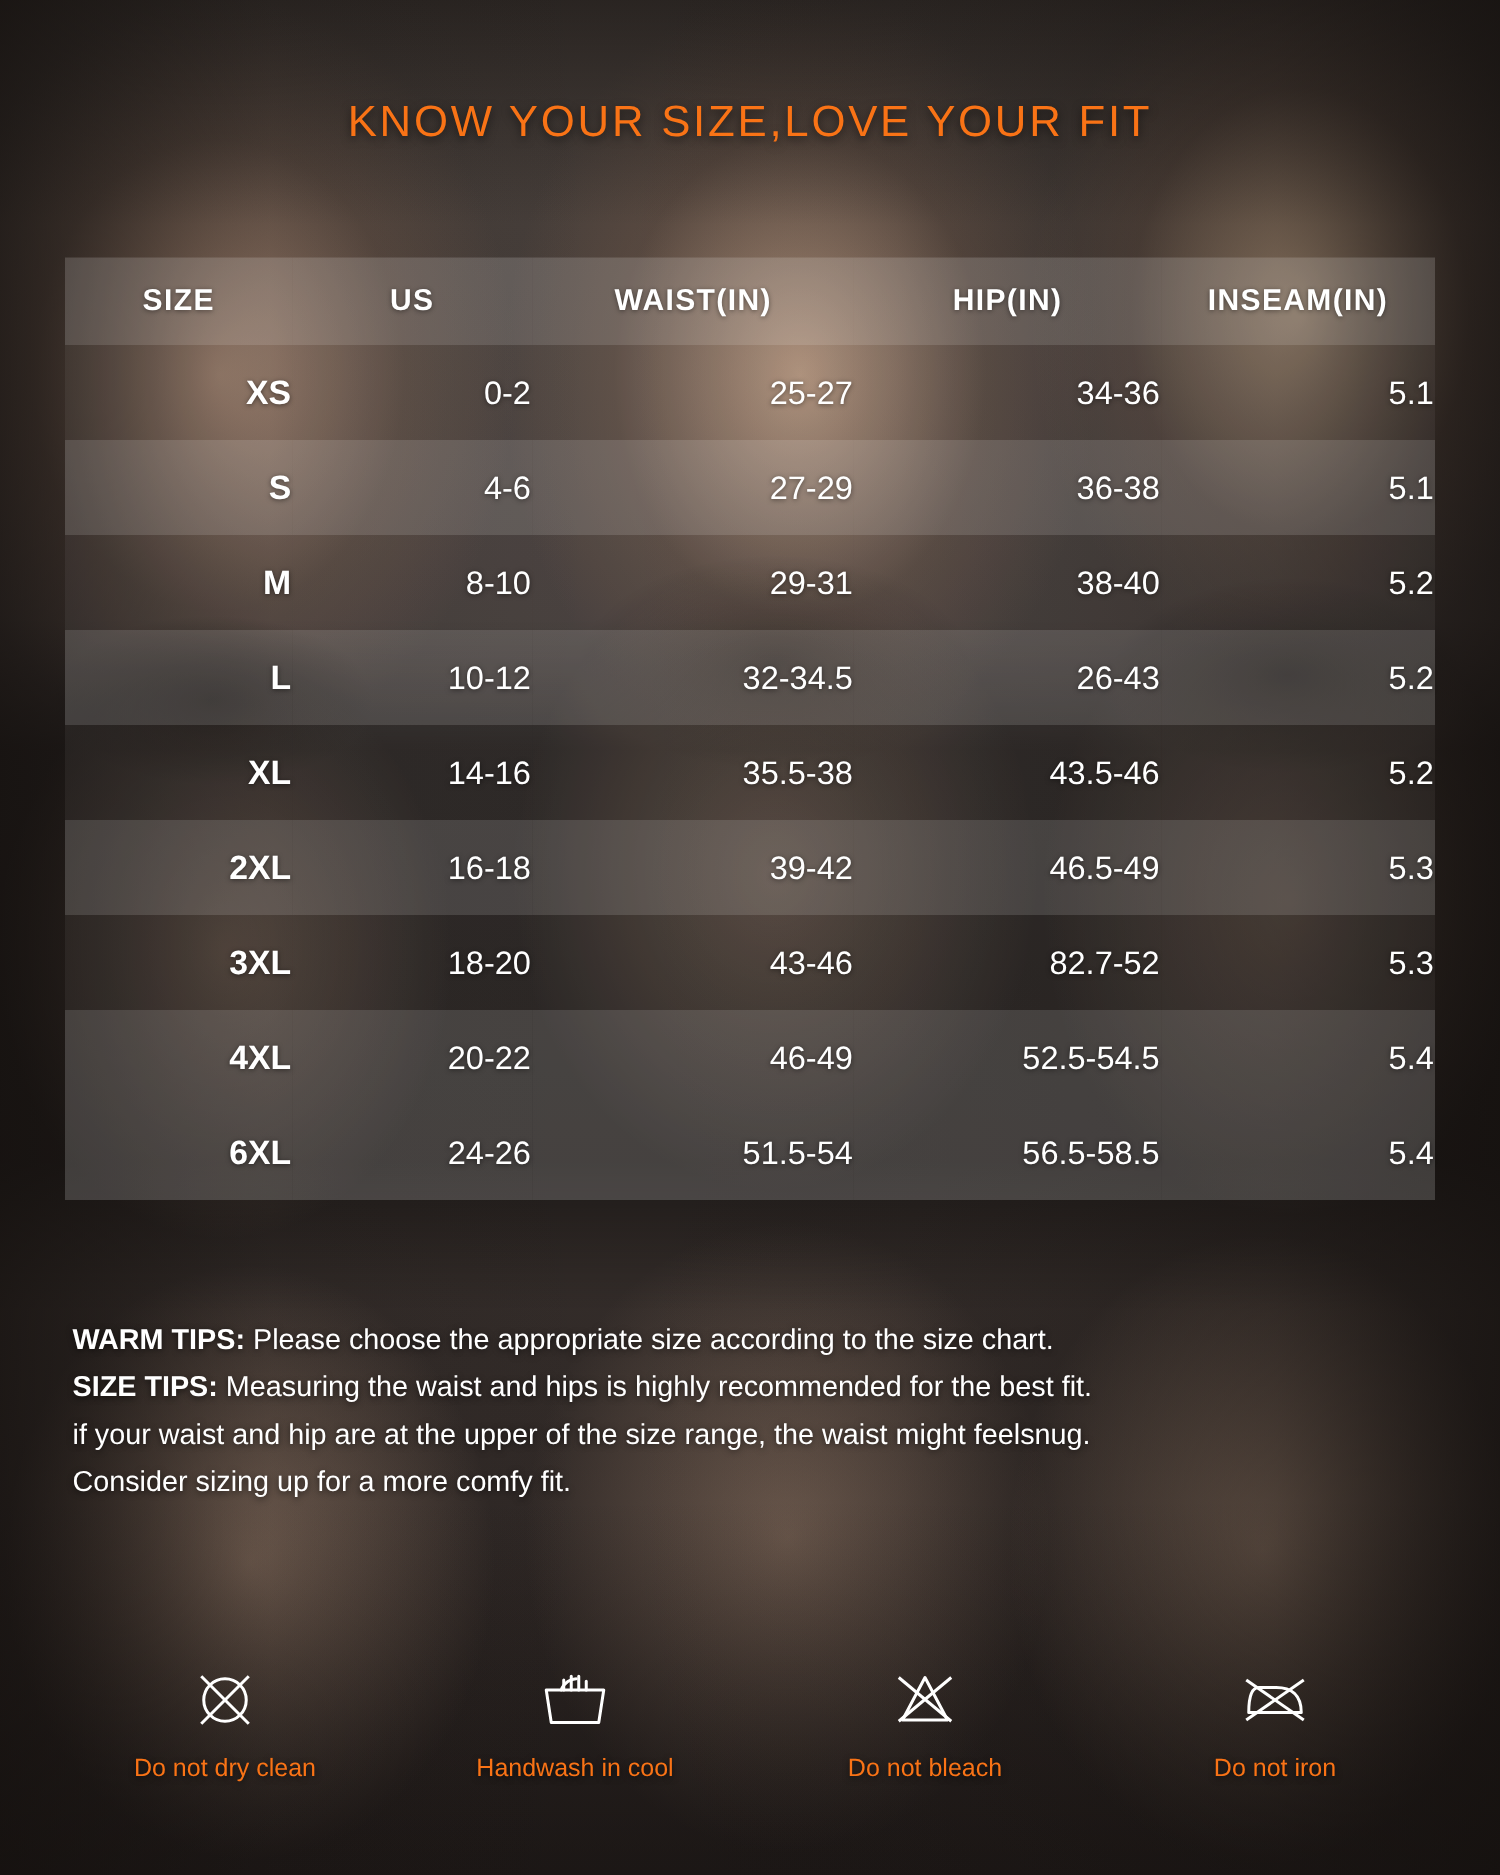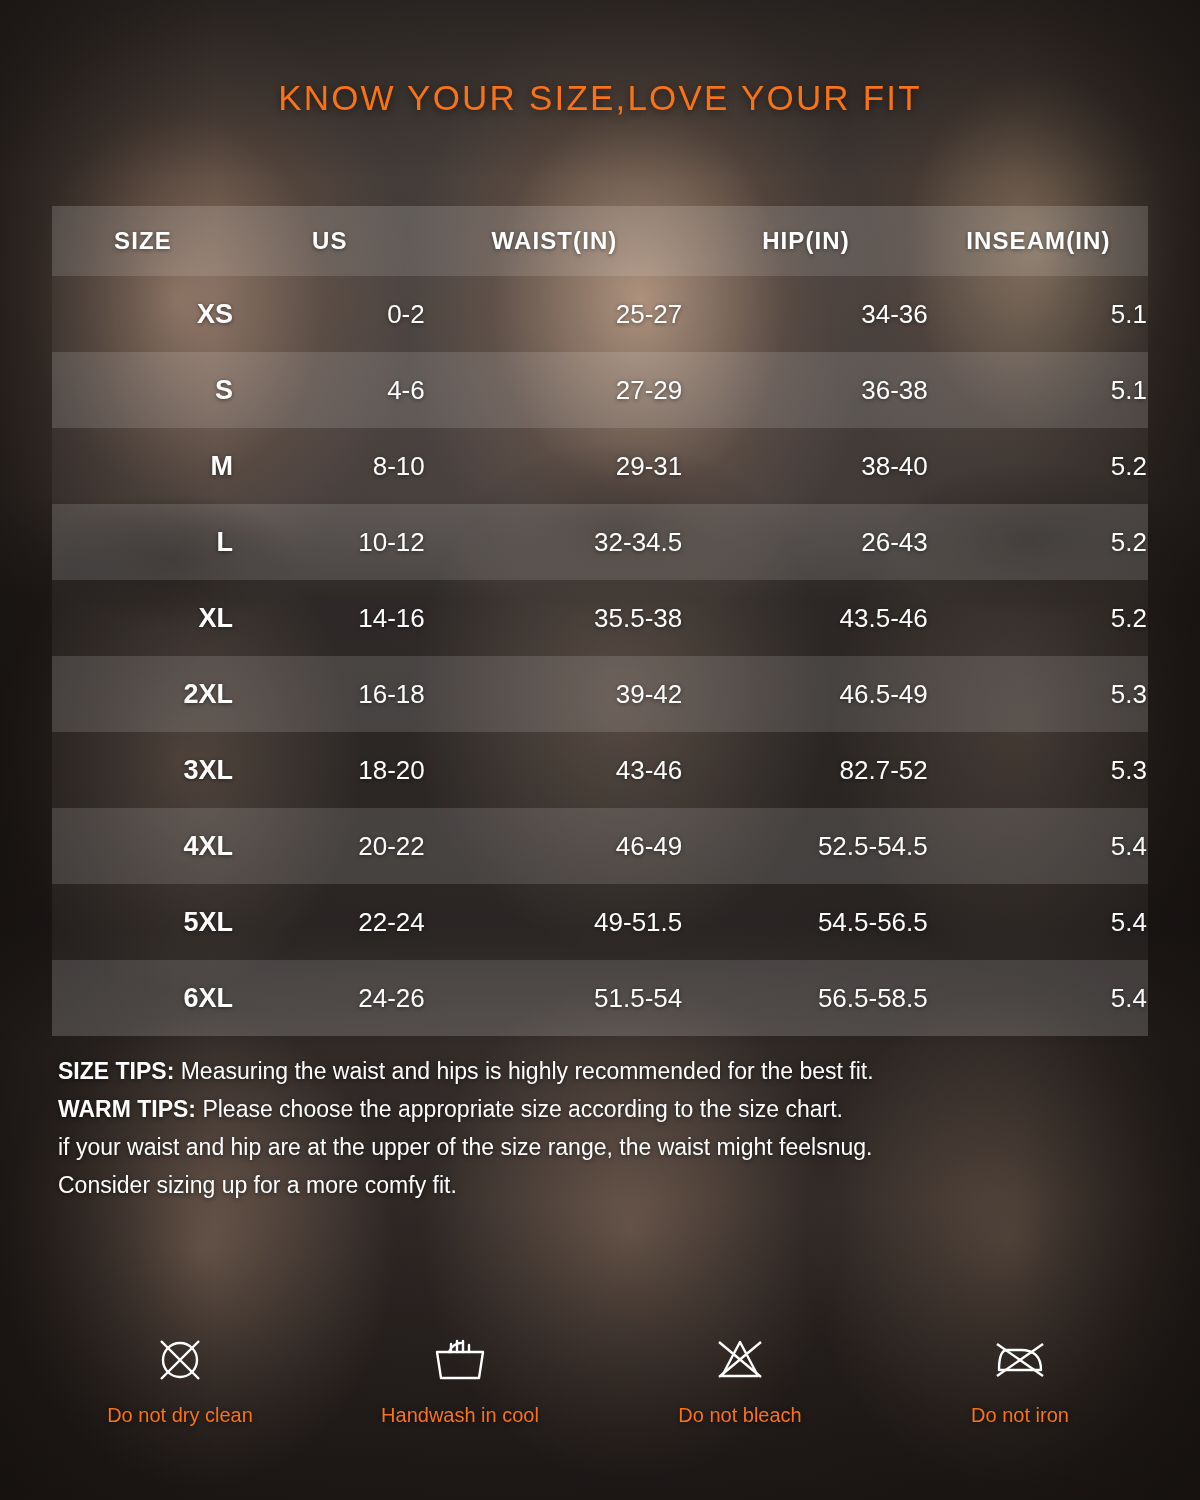--- a/index.html
+++ b/index.html
@@ -226,41 +226,34 @@
           <td>82.7-52</td>
           <td>5.3</td>
         </tr>
         <tr class="even">
           <td class="first">4XL</td>
           <td>20-22</td>
           <td>46-49</td>
           <td>52.5-54.5</td>
           <td>5.4</td>
         </tr>
-        <tr class="odd">
-          <td class="first">5XL</td>
-          <td>22-24</td>
-          <td>49-51.5</td>
-          <td>54.5-56.5</td>
-          <td>5.4</td>
-        </tr>
         <tr class="even">
           <td class="first">6XL</td>
           <td>24-26</td>
           <td>51.5-54</td>
           <td>56.5-58.5</td>
           <td>5.4</td>
         </tr>
       </tbody>
     </table>
   </div>
 
   <div class="tips">
+    <div class="tips-line"><b>WARM TIPS:</b><span> Please choose the appropriate size according to the size chart.</span></div>
     <div class="tips-line"><b>SIZE TIPS:</b><span> Measuring the waist and hips is highly recommended for the best fit.</span></div>
-    <div class="tips-line"><b>WARM TIPS:</b><span> Please choose the appropriate size according to the size chart.</span></div>
     <div class="tips-line">if your waist and hip are at the upper of the size range, the waist might feelsnug.</div>
     <div class="tips-line">Consider sizing up for a more comfy fit.</div>
   </div>
 
   <div class="care">
 
     <div class="care-item">
       <div class="care-icon">
         <svg width="56" height="56" viewBox="0 0 56 56" fill="none" stroke="#ffffff" stroke-width="2.4">
           <circle cx="28" cy="28" r="17"></circle>

